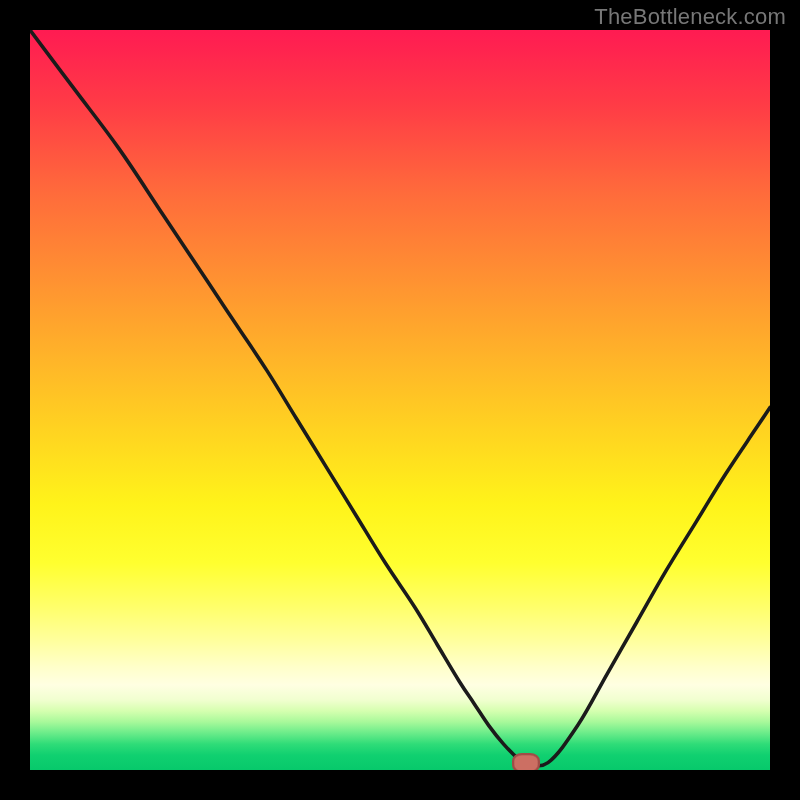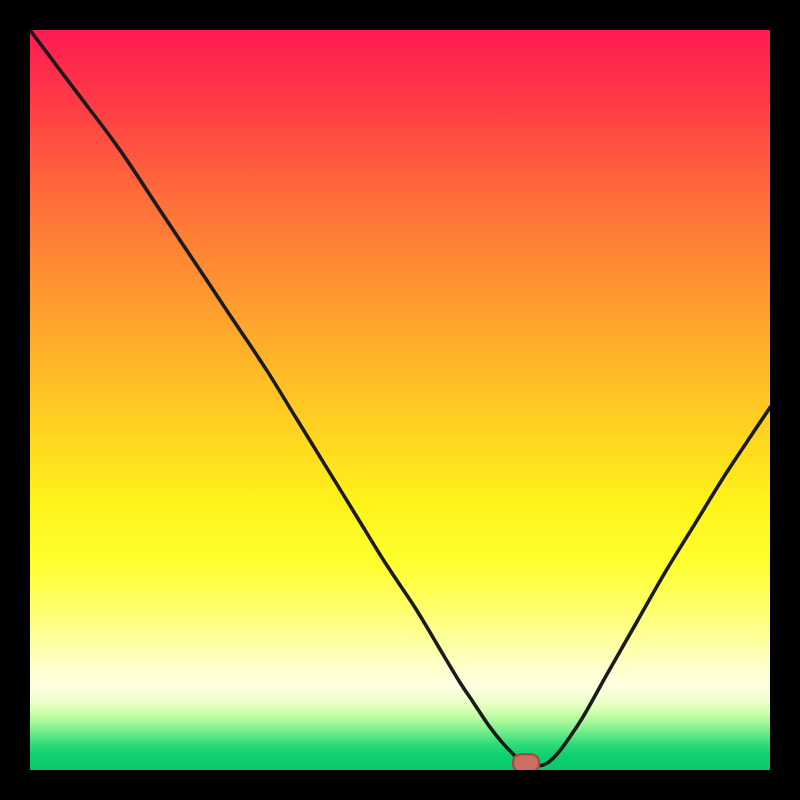--- a/index.html
+++ b/index.html
@@ -84,20 +84,21 @@
     border: 2px solid #a04d47;
     border-radius: 10px / 8px;
     transform: translate(-50%, -50%);
     box-shadow: 0 0 0 0.5px rgba(0,0,0,0.15) inset;
   }
 </style>
 </head>
 <body>
 
 <div class="frame">
+  <div class="watermark">TheBottleneck.com</div>
 
   <div class="plot">
     <div class="gradient-main"></div>
 
     <svg class="curve-svg" viewBox="0 0 740 740" preserveAspectRatio="none">
       <path id="curvePath" class="curve-path" d="M 0 0 C 7.99 10.66, 28.42 37.89, 44.40 59.20 C 60.38 80.51, 72.82 95.76, 88.80 118.40 C 104.78 141.04, 117.22 161.02, 133.20 185.00 C 149.18 208.98, 164.28 231.62, 177.60 251.60 C 190.92 271.58, 196.54 280.02, 207.20 296.00 C 217.86 311.98, 226.14 323.75, 236.80 340.40 C 247.46 357.05, 255.74 371.18, 266.40 388.50 C 277.06 405.82, 285.34 419.28, 296.00 436.60 C 306.66 453.92, 314.94 467.38, 325.60 484.70 C 336.26 502.02, 344.54 516.15, 355.20 532.80 C 365.86 549.45, 375.48 562.55, 384.80 577.20 C 394.12 591.85, 399.01 600.88, 407.00 614.20 C 414.99 627.52, 422.54 640.54, 429.20 651.20 C 435.86 661.86, 438.67 665.41, 444.00 673.40 C 449.33 681.39, 453.47 688.27, 458.80 695.60 C 464.13 702.93, 468.27 708.11, 473.60 714.10 C 478.93 720.09, 484.40 725.57, 488.40 728.90 C 492.40 732.23, 490.47 731.93, 495.80 732.60 C 501.13 733.27, 508.68 739.26, 518.00 732.60 C 527.32 725.94, 536.94 711.58, 547.60 695.60 C 558.26 679.62, 566.54 662.45, 577.20 643.80 C 587.86 625.15, 596.14 610.65, 606.80 592.00 C 617.46 573.35, 625.74 558.18, 636.40 540.20 C 647.06 522.22, 655.34 509.42, 666.00 492.10 C 676.66 474.78, 684.94 460.65, 695.60 444.00 C 706.26 427.35, 717.21 411.59, 725.20 399.60 C 733.19 387.61, 737.34 381.40, 740.00 377.40"></path>
     </svg>
 
     <div id="marker" class="marker" style="left: 495.8px; top: 732.6px;"></div>
   </div>

